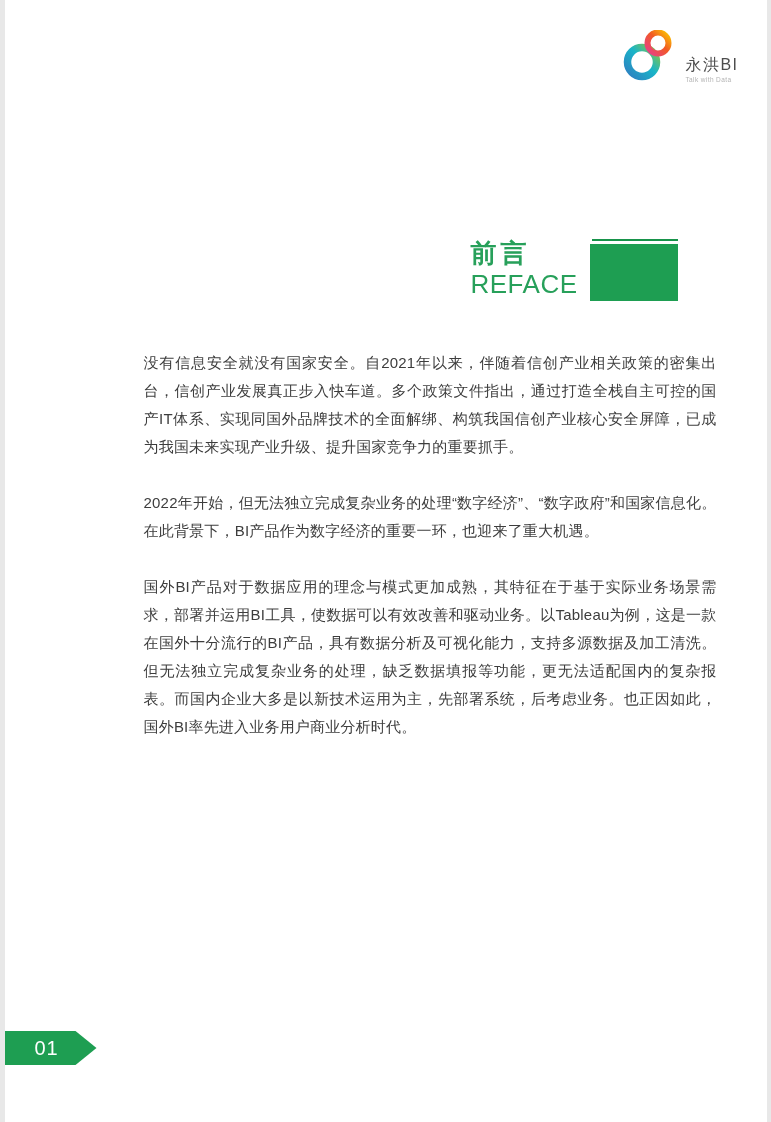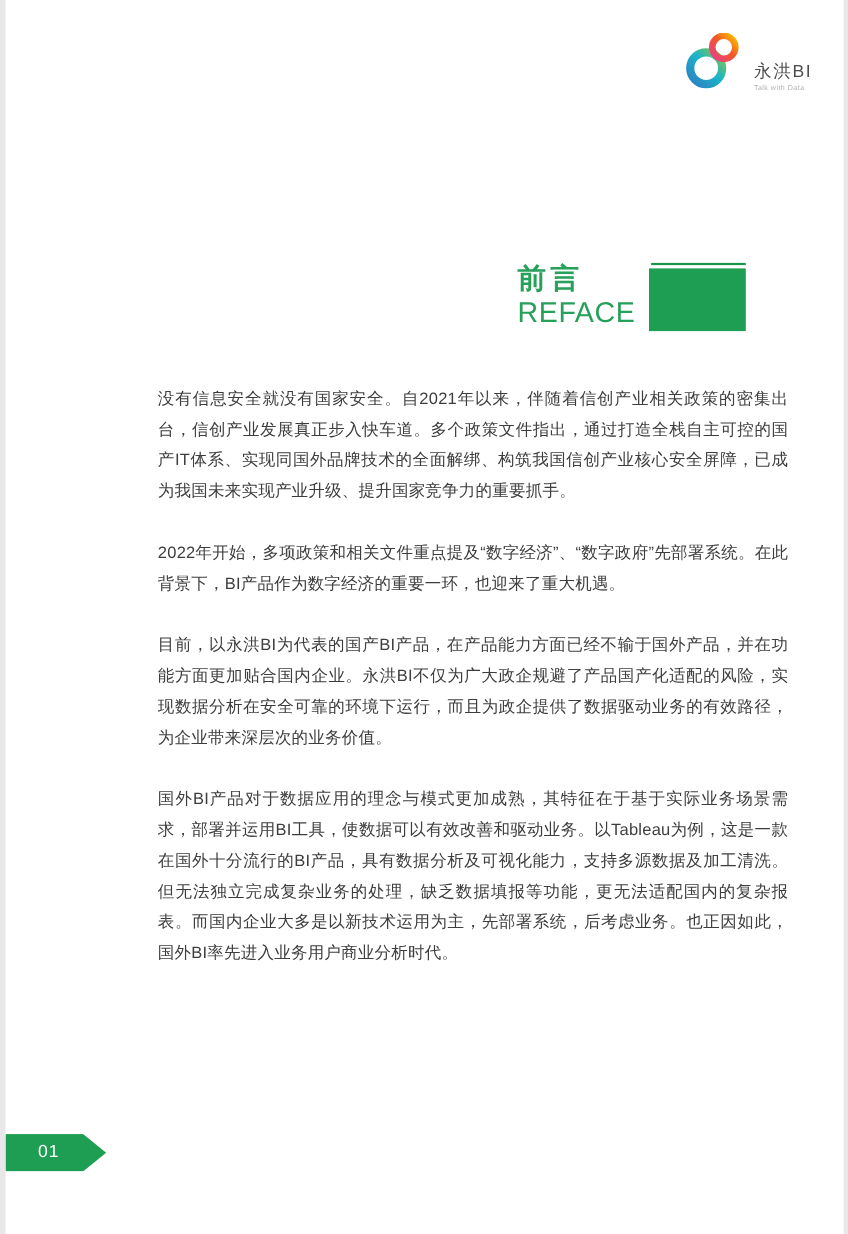--- a/index.html
+++ b/index.html
@@ -95,21 +95,21 @@
   
   .page-num {
     position: absolute;
     left: 0;
     top: 1031px;
     width: 92px;
     height: 34px;
     background: #1e9e52;
     clip-path: polygon(0 0, 71px 0, 92px 17px, 71px 34px, 0 34px);
     color: #ffffff;
-    font-size: 16px;
+    font-size: 20px;
     line-height: 34px;
     padding-left: 30px;
     letter-spacing: 1px;
   }
 </style>
 </head>
 <body>
 
 <div class="page">
 
@@ -140,20 +140,19 @@
 
   <div class="title-block">
     <div class="title-zh">前言</div>
     <div class="title-en">REFACE</div>
   </div>
   <div class="green-line"></div>
   <div class="green-rect"></div>
 
   <div class="body-text">
     <p>没有信息安全就没有国家安全。自2021年以来，伴随着信创产业相关政策的密集出台，信创产业发展真正步入快车道。多个政策文件指出，通过打造全栈自主可控的国产IT体系、实现同国外品牌技术的全面解绑、构筑我国信创产业核心安全屏障，已成为我国未来实现产业升级、提升国家竞争力的重要抓手。</p>
-    <p>2022年开始，多项政策和相关文件重点提及“数字经济”、“数字政府”先部署系统。在此背景下，BI产品作为数字经济的重要一环，也迎来了重大机遇。</p>
-    <p>目前，以永洪BI为代表的国产BI产品，在产品能力方面已经不输于国外产品，并在功能方面更加贴合国内企业。永洪BI不仅为广大政企规避了产品国产化适配的风险，实现数据分析在安全可靠的环境下运行，而且为政企提供了数据驱动业务的有效路径，为企业带来深层次的业务价值。</p>
+    <p>2022年开始，但无法独立完成复杂业务的处理“数字经济”、“数字政府”和国家信息化。在此背景下，BI产品作为数字经济的重要一环，也迎来了重大机遇。</p>
     <p>国外BI产品对于数据应用的理念与模式更加成熟，其特征在于基于实际业务场景需求，部署并运用BI工具，使数据可以有效改善和驱动业务。以Tableau为例，这是一款在国外十分流行的BI产品，具有数据分析及可视化能力，支持多源数据及加工清洗。但无法独立完成复杂业务的处理，缺乏数据填报等功能，更无法适配国内的复杂报表。而国内企业大多是以新技术运用为主，先部署系统，后考虑业务。也正因如此，国外BI率先进入业务用户商业分析时代。</p>
   </div>
 
   <div class="page-num">01</div>
 
 </div>
 
 </body></html>

